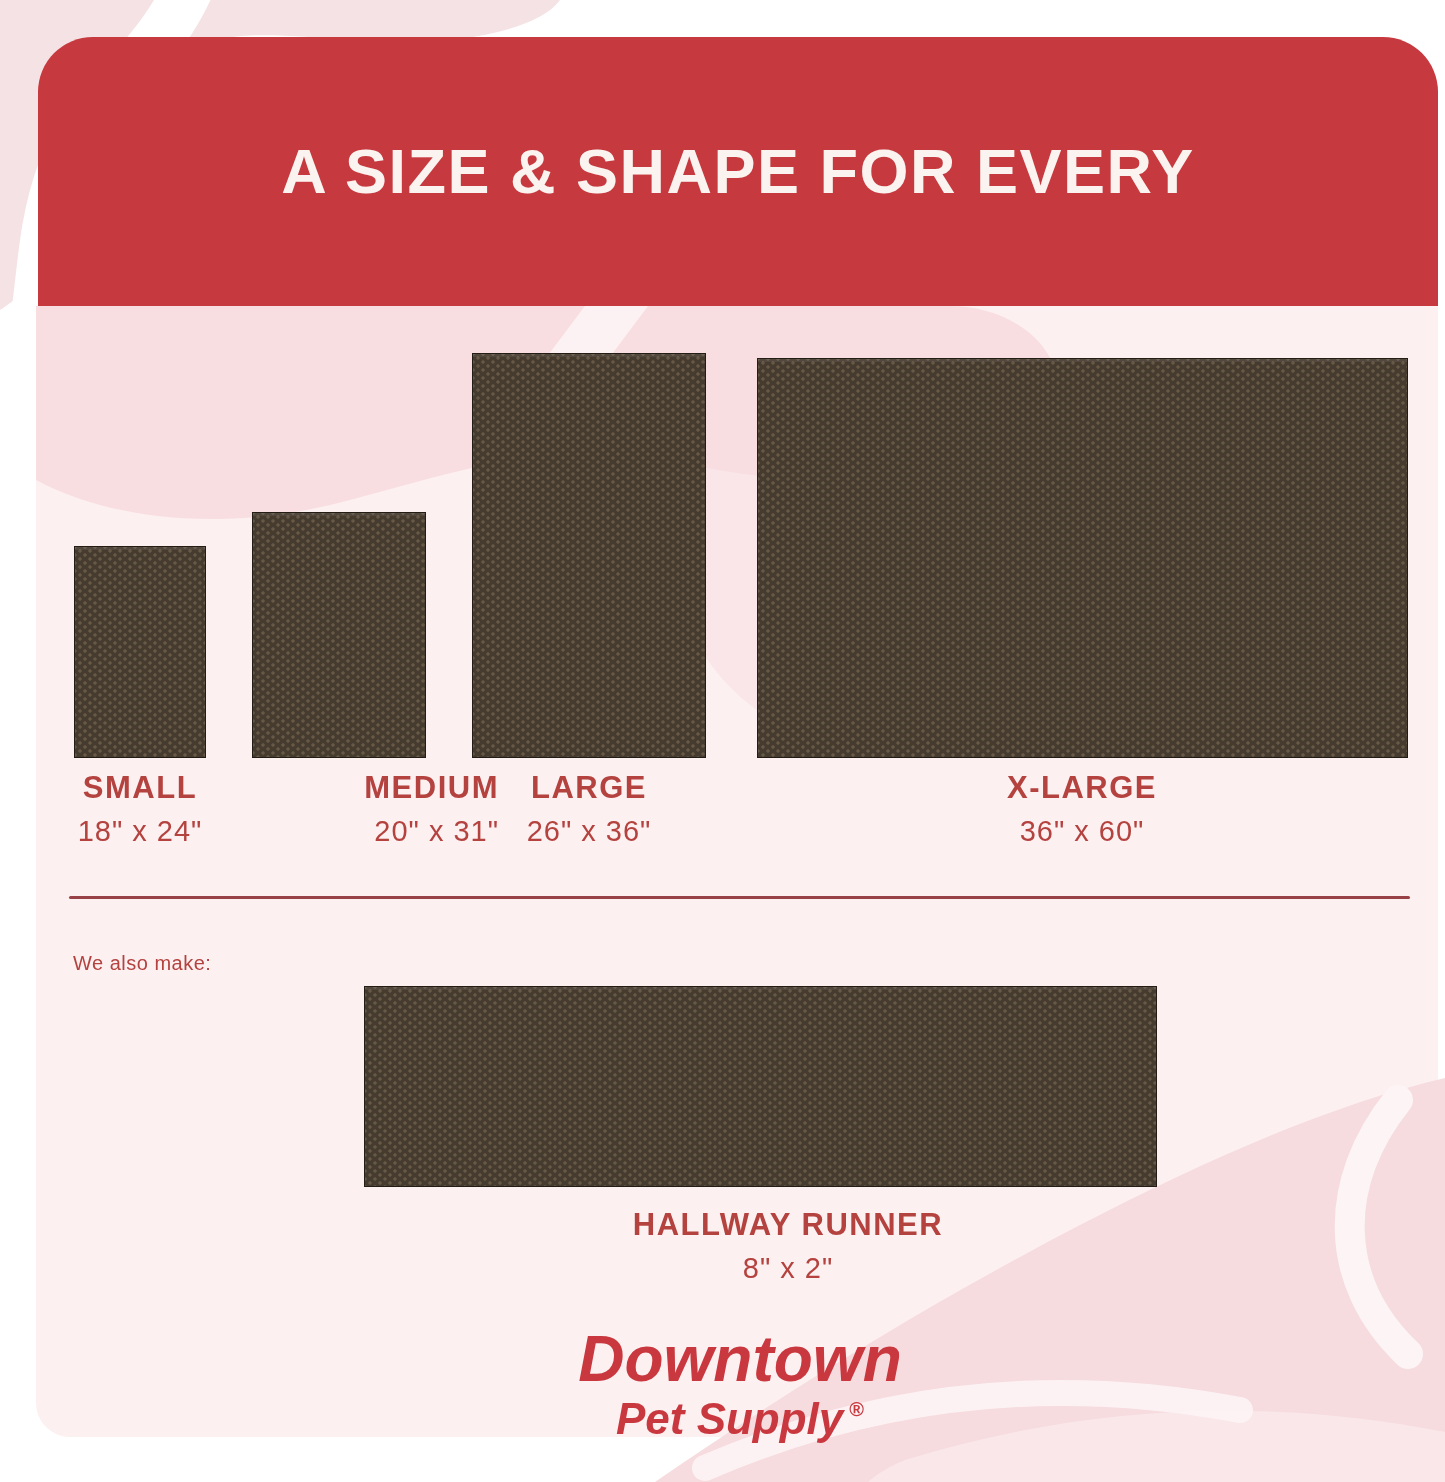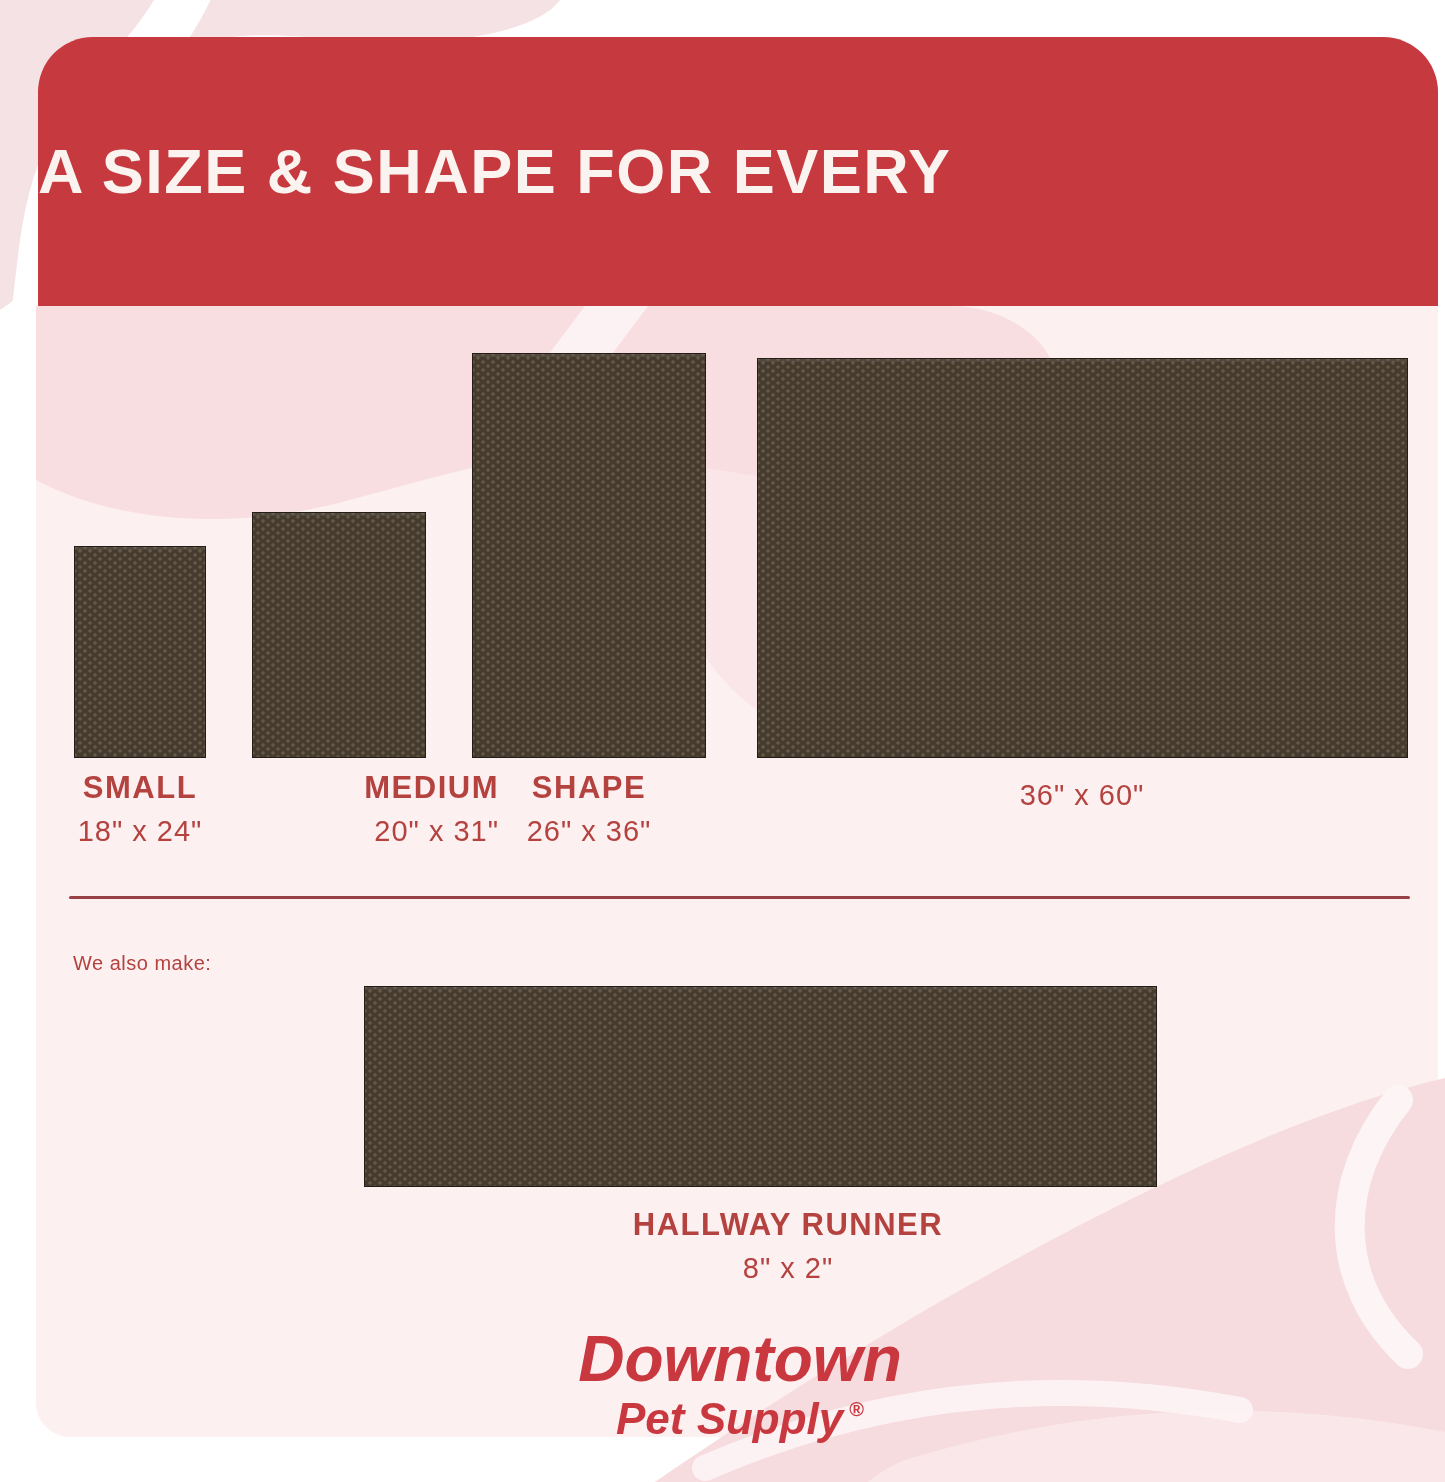--- a/index.html
+++ b/index.html
@@ -9,21 +9,21 @@
     font-family:"Liberation Sans", sans-serif;
   }
   .bg-decor{position:absolute;left:0;top:0;z-index:2;pointer-events:none;}
   .card{
     position:absolute;left:36px;top:306px;width:1402px;height:1131px;
     background:#fcf0f1;border-radius:0 0 10px 34px;z-index:1;
   }
   .header{
     position:absolute;left:38px;top:37px;width:1400px;height:269px;
     background:#c5393f;border-radius:55px 55px 0 0;z-index:3;
-    display:flex;flex-direction:column;justify-content:center;align-items:flex-start;
+    display:flex;flex-direction:column;justify-content:center;align-items:center;
   }
   .header .title-line{
     color:#fbf3ef;font-size:63px;font-weight:bold;letter-spacing:1.5px;
     line-height:1.42;text-align:center;white-space:nowrap;
   }
   .mat{
     position:absolute;z-index:3;
     background-color:#463b2f;
     background-image:
       radial-gradient(circle, rgba(186,164,128,.28) 1.4px, transparent 1.9px),
@@ -93,24 +93,25 @@
 
 <div class="size-label" style="left:-20px;top:770px;">
   <div class="name">SMALL</div>
   <div class="dims">18" x 24"</div>
 </div>
 <div class="size-label" style="left:179px;top:770px;text-align:right;">
   <div class="name">MEDIUM</div>
   <div class="dims">20" x 31"</div>
 </div>
 <div class="size-label" style="left:429px;top:770px;">
-  <div class="name">SHAPE</div>
+  <div class="name">LARGE</div>
   <div class="dims">26" x 36"</div>
 </div>
 <div class="size-label" style="left:922px;top:770px;">
+  <div class="name">X-LARGE</div>
   <div class="dims">36" x 60"</div>
 </div>
 
 <div class="divider"></div>
 
 <div class="also-make">We also make:</div>
 
 <div class="mat" style="left:364px;top:986px;width:793px;height:201px;"></div>
 
 <div class="size-label" style="left:600px;top:1207px;margin-left:28px;">

